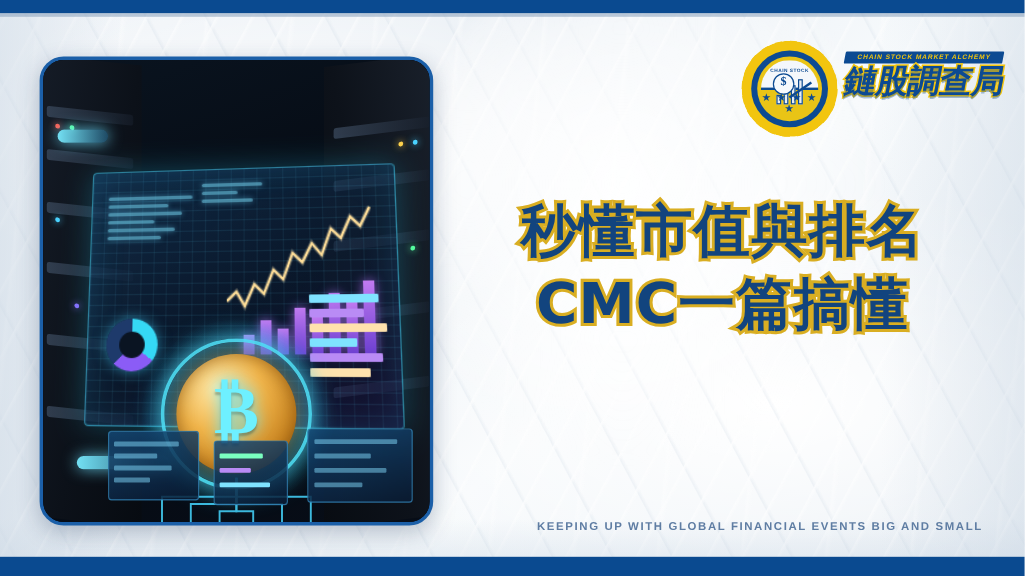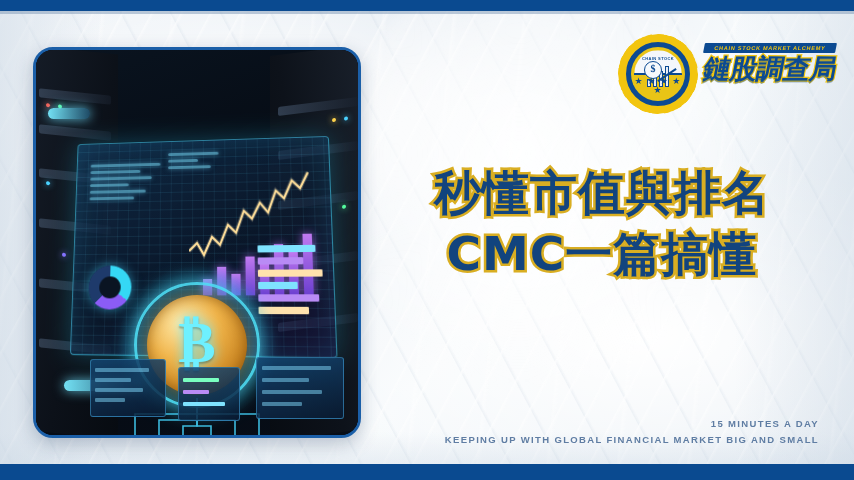--- a/index.html
+++ b/index.html
@@ -576,17 +576,16 @@
       <span class="wordmark-cn">鏈股調查局</span>
     </div>
   </div>
 
   <div class="headline">
     <span class="headline-line l2">秒懂市值與排名</span>
     <span class="headline-line l1">CMC一篇搞懂</span>
   </div>
 
   <div class="tagline">
-    <div>15 MINUTES A DAY</div>
-    <div>KEEPING UP WITH GLOBAL FINANCIAL MARKET BIG AND SMALL</div>
+    <div>KEEPING UP WITH GLOBAL FINANCIAL EVENTS BIG AND SMALL</div>
   </div>
 
 </div>
 
 </body></html>

